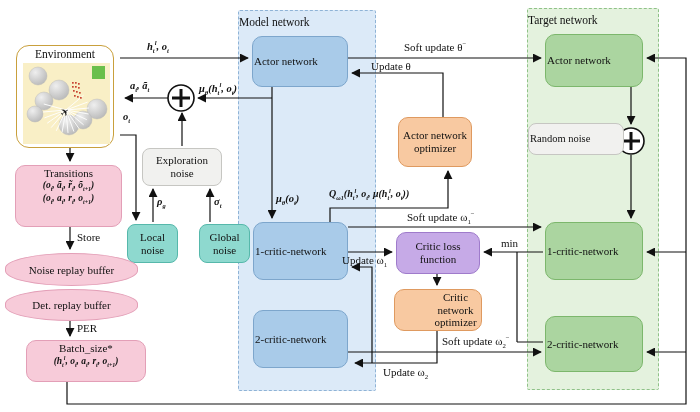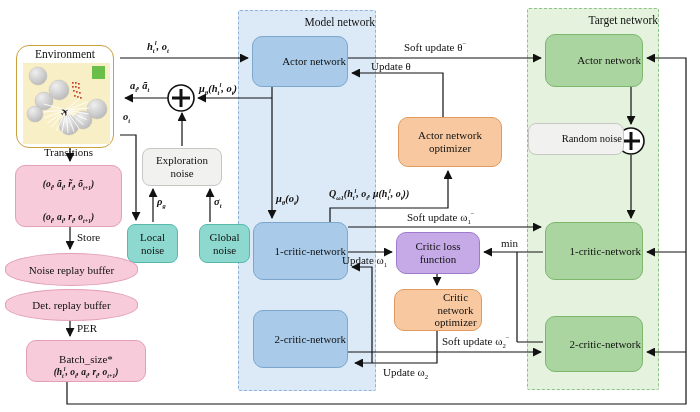--- a/index.html
+++ b/index.html
@@ -1,22 +1,22 @@
 <!DOCTYPE html>
 <html><head>
 <meta charset="utf-8">
 <style>
   html,body{margin:0;padding:0;background:#fff;}
   #stage{position:relative;width:700px;height:412px;background:#ffffff;overflow:hidden;
          font-family:"Liberation Serif",serif;color:#111;}
   .panel{position:absolute;border:1.4px dashed;border-radius:2px;}
   .panel.model{background:#dceaf8;border-color:#8fb3d6;}
   .panel.target{background:#e4f2de;border-color:#8fc288;}
-  .ptitle{position:absolute;width:100%;text-align:right;top:5px;font-size:11.5px;color:#111;}
-  .box{position:absolute;display:flex;align-items:center;justify-content:flex-end;text-align:center;
+  .ptitle{position:absolute;width:100%;text-align:left;top:5px;font-size:11.5px;color:#111;}
+  .box{position:absolute;display:flex;align-items:center;justify-content:flex-start;text-align:center;
        font-size:11px;line-height:1.15;border-radius:10px;border:1.2px solid;padding:1px;box-sizing:border-box;}
   .bx-model{background:#a9cbe9;border-color:#7da6cc;}
   .bx-target{background:#abd5a0;border-color:#7cb76c;}
   .bx-opt{background:#f8c9a1;border-color:#df9a60;}
   .bx-loss{background:#c6aae7;border-color:#9f7bcb;}
   .bx-noise{background:#f1f1ef;border-color:#c6c6c2;border-radius:8px;}
   .bx-teal{background:#8ed9cf;border-color:#56b8ab;border-radius:8px;}
   .bx-pink{background:#f7cbd9;border-color:#e39fb7;}
   .cyl{position:absolute;display:flex;align-items:center;justify-content:center;font-size:11px;
        background:#f7cbd9;border:1.2px solid #e39fb7;border-radius:50%/46%;box-sizing:border-box;}
@@ -150,21 +150,21 @@
   <div class="box bx-model" style="left:252px;top:36px;width:96px;height:51px;">
       <span>Actor network</span>
     </div>
   <div class="box bx-model" style="left:253px;top:222px;width:95px;height:58px;">
       <span>1-critic-network</span>
     </div>
   <div class="box bx-model" style="left:253px;top:310px;width:95px;height:58px;">
       <span>2-critic-network</span>
     </div>
 
-  <div class="box bx-opt" style="left:398px;top:117px;width:104px;height:50px;">
+  <div class="box bx-opt" style="left:398px;top:117px;width:74px;height:50px;">
       <span>Actor network optimizer</span>
     </div>
   <div class="box bx-loss" style="left:396px;top:232px;width:84px;height:42px;">
       <span>Critic loss function</span>
     </div>
   <div class="box bx-opt" style="left:394px;top:289px;width:88px;height:42px;padding-left:36px;">
       <span>Critic network optimizer</span>
     </div>
 
   <div class="box bx-target" style="left:545px;top:34px;width:98px;height:53px;">
@@ -183,21 +183,21 @@
   <div class="box bx-noise" style="left:142px;top:148px;width:80px;height:38px;">
       <span>Exploration noise</span>
     </div>
   <div class="box bx-teal" style="left:127px;top:224px;width:51px;height:39px;">
       <span>Local noise</span>
     </div>
   <div class="box bx-teal" style="left:199px;top:224px;width:51px;height:39px;">
       <span>Global noise</span>
     </div>
 
-  <div class="box bx-pink stack" style="left:15px;top:165px;width:107px;height:62px;gap:20px;">
+  <div class="box bx-pink stack" style="left:15px;top:165px;width:107px;height:62px;">
     <span>Transitions</span>
     <span class="frm"><span>(o</span><sub>t</sub><span>, ã</span><sub>t</sub><span>, r̃</span><sub>t</sub><span>, õ</span><sub>t+1</sub><span>)</span></span>
     <span class="frm"><span>(o</span><sub>t</sub><span>, a</span><sub>t</sub><span>, r</span><sub>t</sub><span>, o</span><sub>t+1</sub><span>)</span></span>
   </div>
   <div class="cyl" style="left:5px;top:253px;width:133px;height:33px;">
       <span>Noise replay buffer</span>
     </div>
   <div class="cyl" style="left:5px;top:289px;width:133px;height:32px;">
       <span>Det. replay buffer</span>
     </div>

